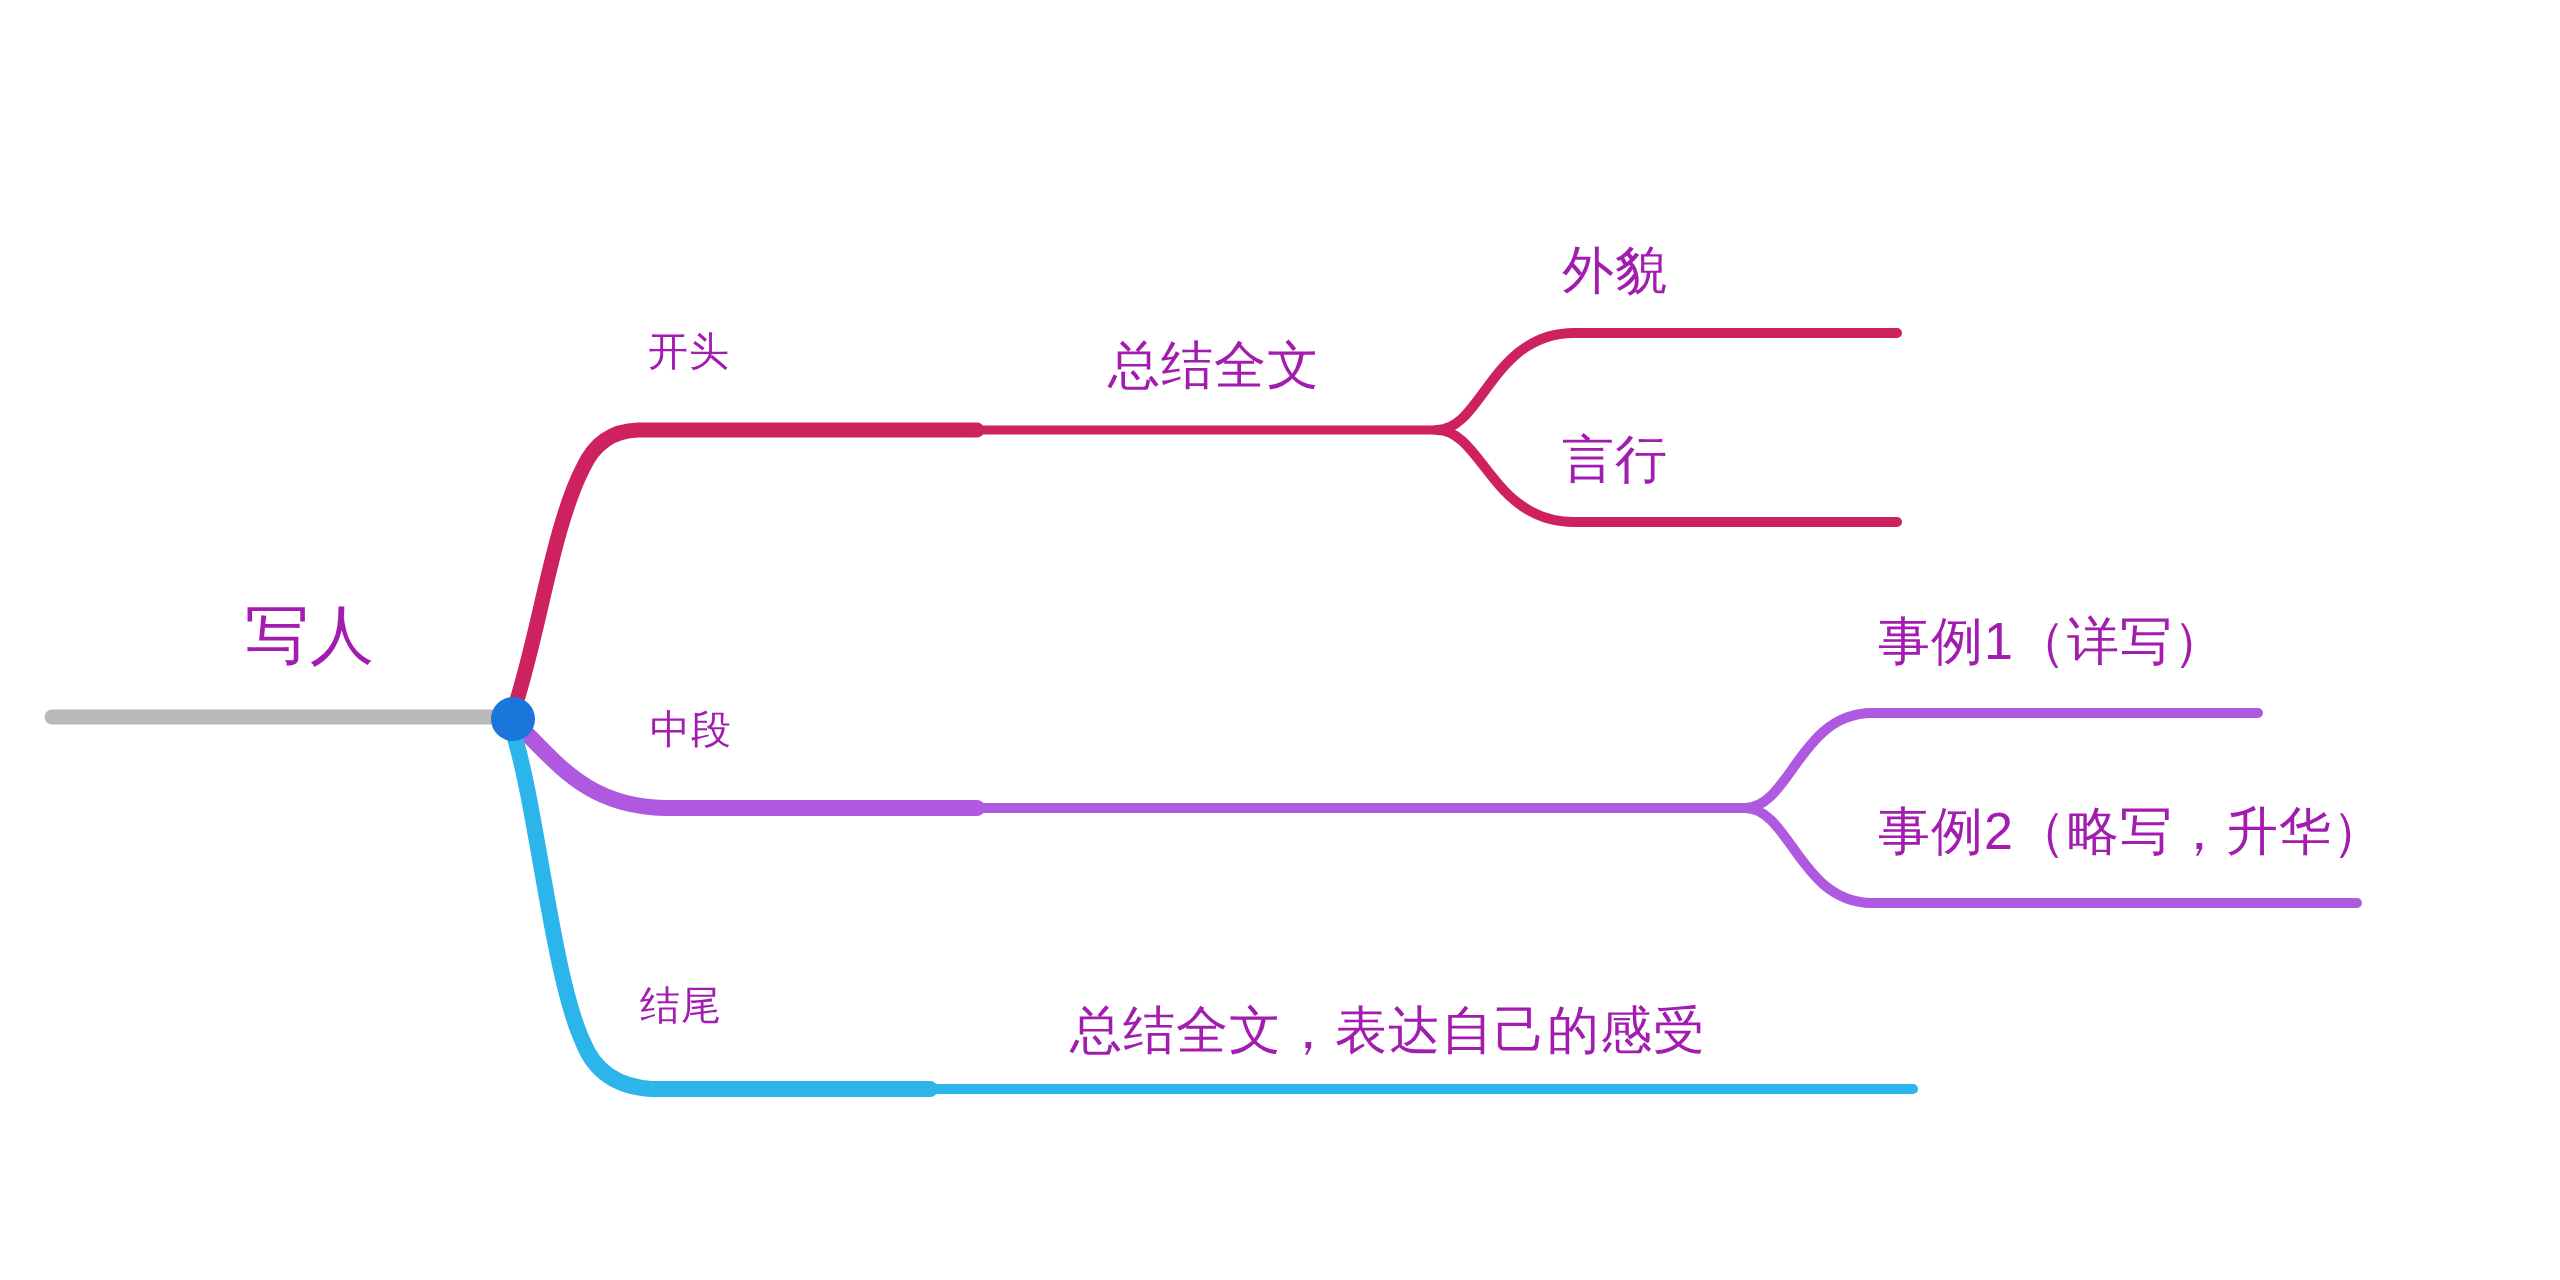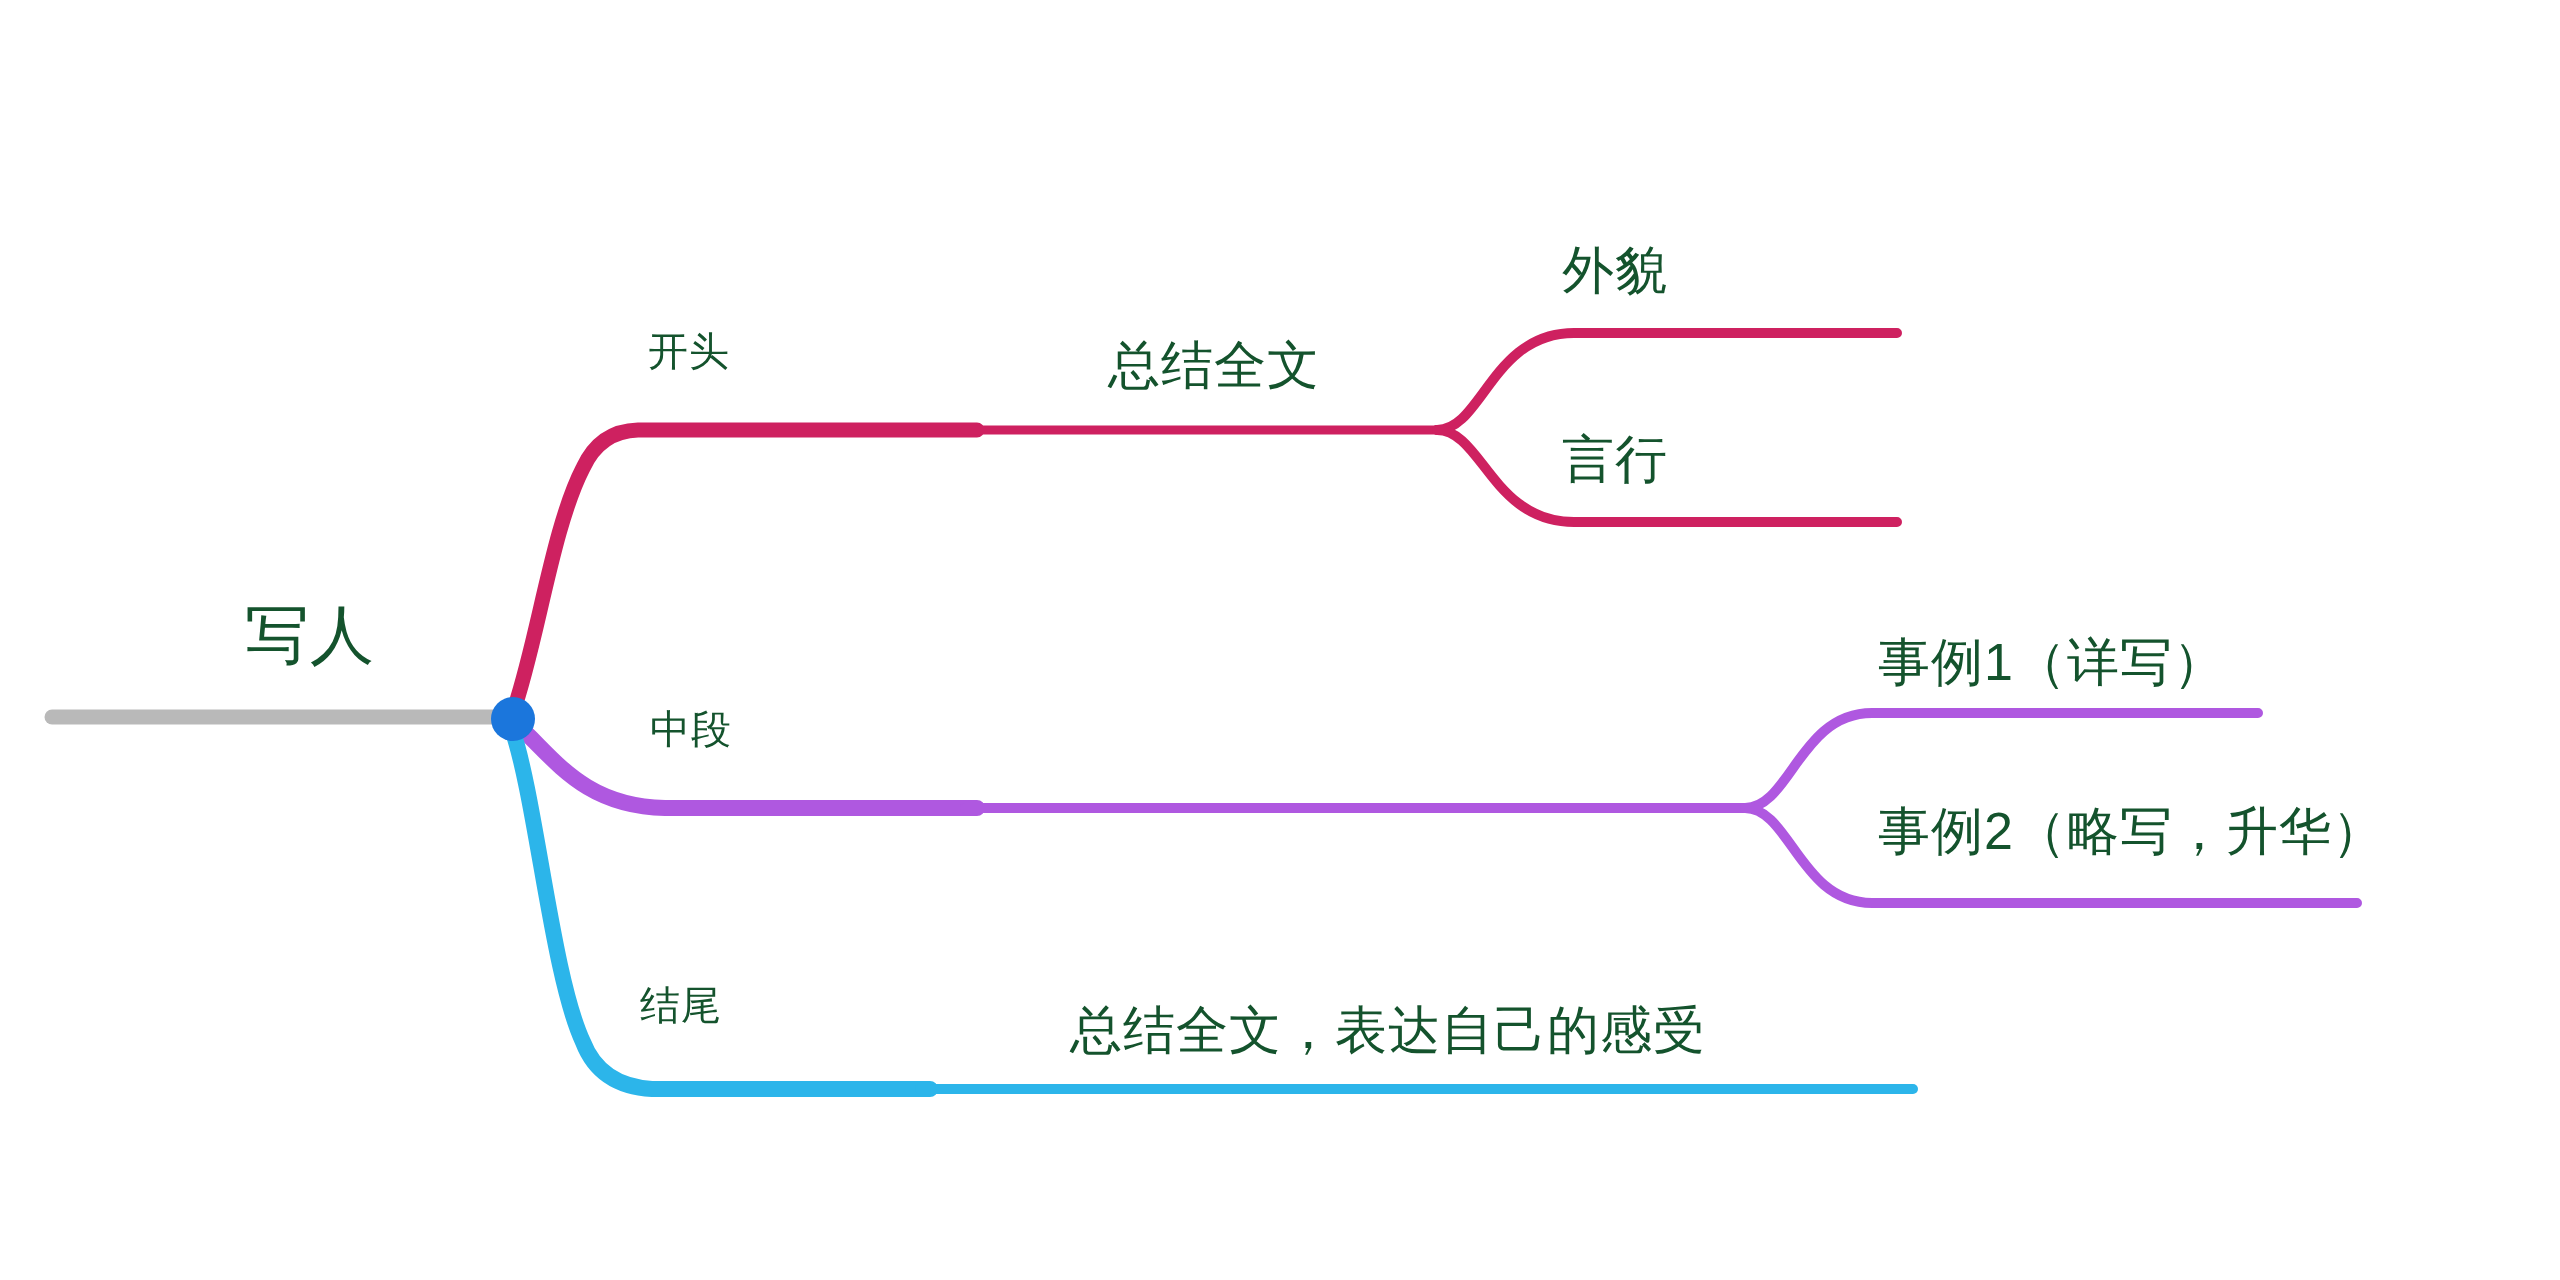--- a/index.html
+++ b/index.html
@@ -23,21 +23,21 @@
     height: 1280px;
   }
   svg.links path {
     fill: none;
     stroke-linecap: round;
     stroke-linejoin: round;
   }
   .lbl {
     position: absolute;
     white-space: nowrap;
-    color: #14532d;
+    color: #a21caf;
     font-weight: 500;
     line-height: 1.05;
     letter-spacing: 1px;
   }
   .lbl-root   { font-size: 64px; }
   .lbl-branch { font-size: 40px; }
   .lbl-child  { font-size: 52px; }
 </style>
 </head>
 <body>
@@ -70,21 +70,21 @@
 
   <div class="lbl lbl-child" style="left:1108px; top:338px;">总结全文</div>
 
   <div class="lbl lbl-child" style="left:1562px; top:243px;">外貌</div>
 
   <div class="lbl lbl-child" style="left:1562px; top:432px;">言行</div>
 
   <div class="lbl lbl-branch" style="left:650px; top:708px;">中段</div>
 
 
-  <div class="lbl lbl-child" style="left:1878px; top:614px;margin-top:21px;">事例1（详写）</div>
+  <div class="lbl lbl-child" style="left:1878px; top:614px;">事例1（详写）</div>
 
   <div class="lbl lbl-child" style="left:1878px; top:804px;">事例2（略写，升华）</div>
 
   <div class="lbl lbl-branch" style="left:640px; top:988px;font-family:Liberation Mono, monospace;">结尾</div>
 
   <div class="lbl lbl-child" style="left:1070px; top:1003px;">总结全文，表达自己的感受</div>
 
 </div>
 
 </body></html>

